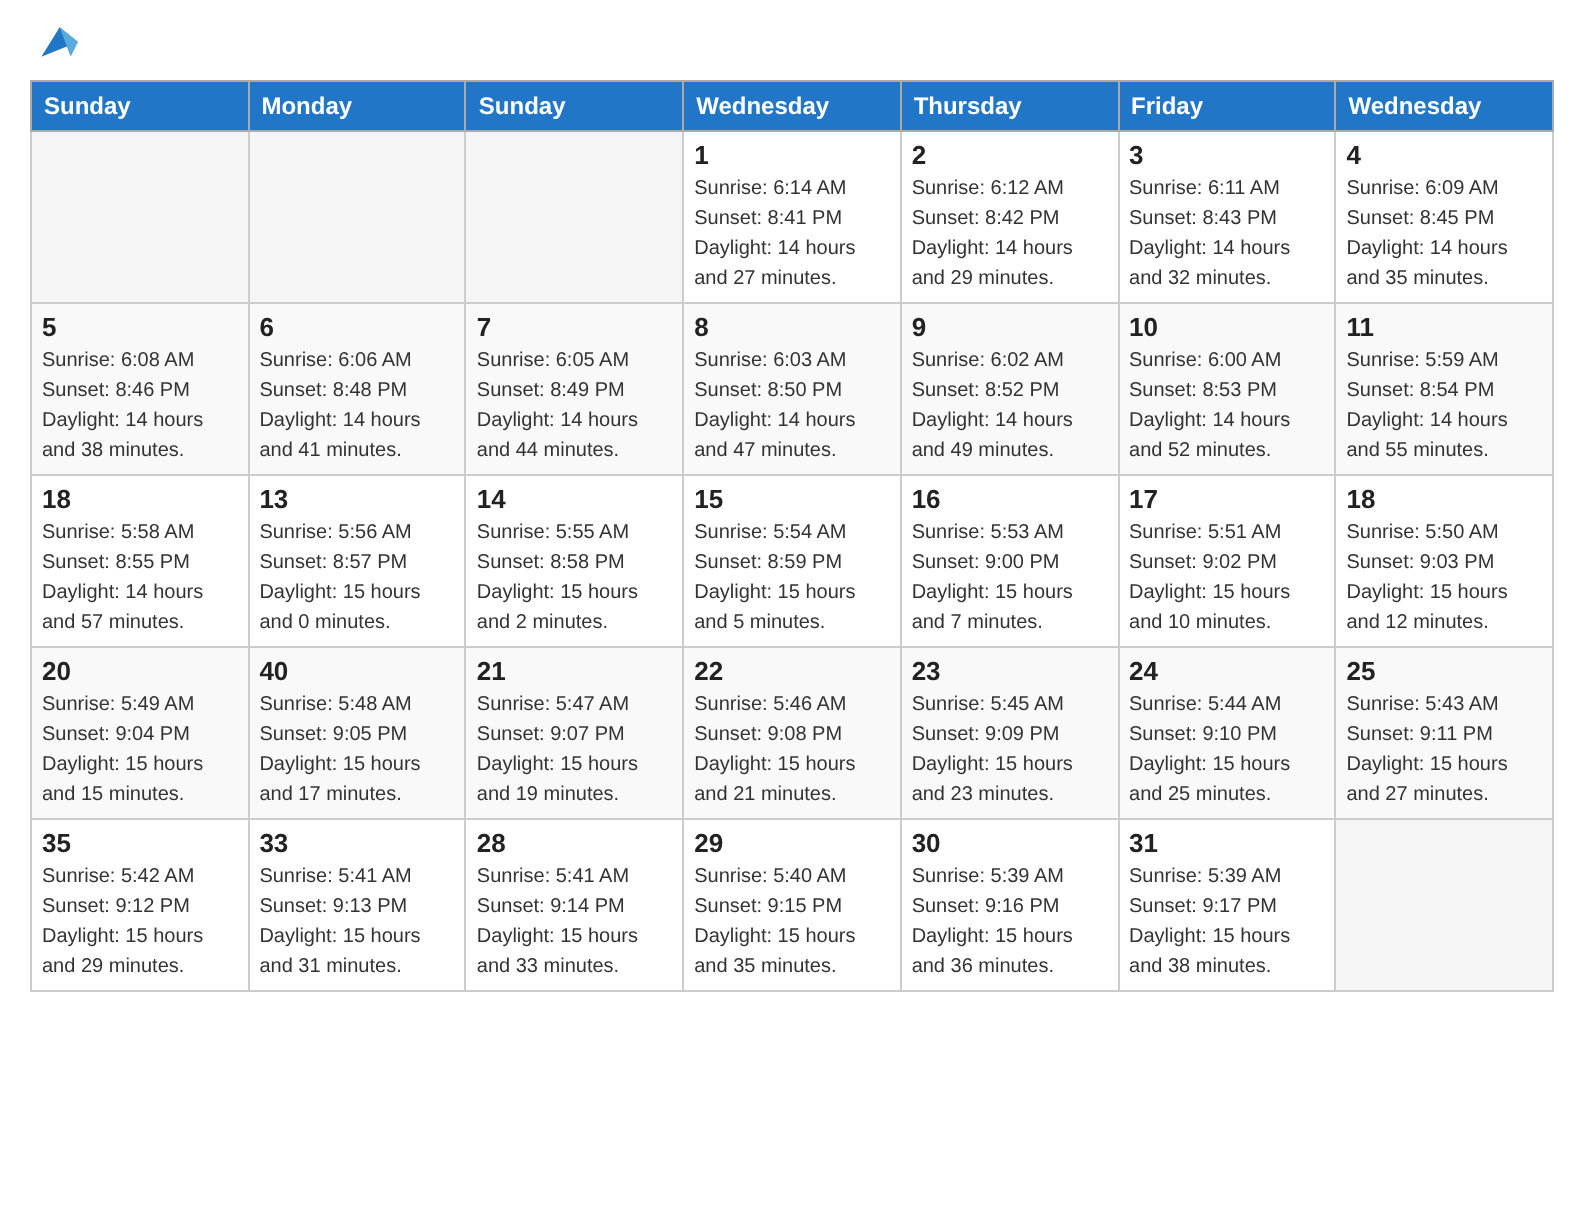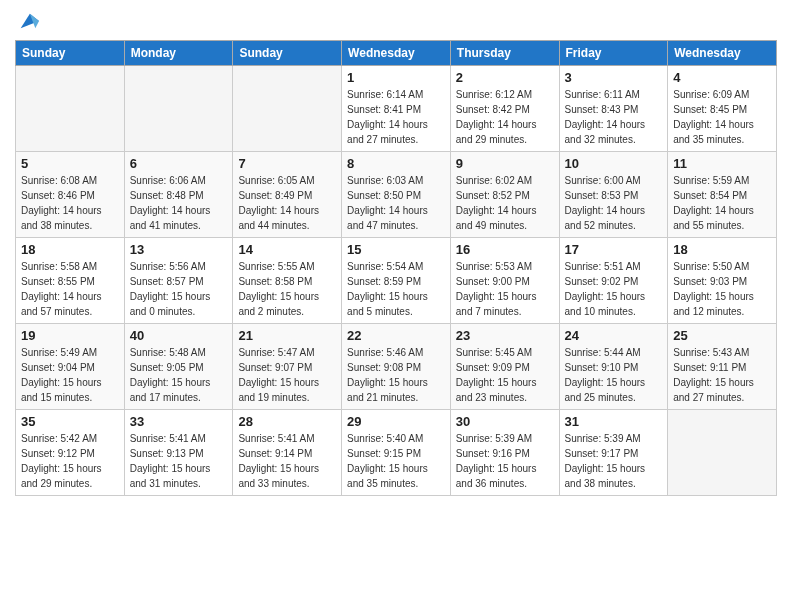--- a/index.html
+++ b/index.html
@@ -209,21 +209,21 @@
             <span class="day-num">17</span>
             <div class="day-info">Sunrise: 5:51 AM<br>Sunset: 9:02 PM<br>Daylight: 15 hours<br>and 10 minutes.</div>
           </td>
           <td>
             <span class="day-num">18</span>
             <div class="day-info">Sunrise: 5:50 AM<br>Sunset: 9:03 PM<br>Daylight: 15 hours<br>and 12 minutes.</div>
           </td>
         </tr>
         <tr>
           <td>
-            <span class="day-num">19</span>
+            <span class="day-num">20</span>
             <div class="day-info">Sunrise: 5:49 AM<br>Sunset: 9:04 PM<br>Daylight: 15 hours<br>and 15 minutes.</div>
           </td>
           <td>
             <span class="day-num">40</span>
             <div class="day-info">Sunrise: 5:48 AM<br>Sunset: 9:05 PM<br>Daylight: 15 hours<br>and 17 minutes.</div>
           </td>
           <td>
             <span class="day-num">21</span>
             <div class="day-info">Sunrise: 5:47 AM<br>Sunset: 9:07 PM<br>Daylight: 15 hours<br>and 19 minutes.</div>
           </td>

